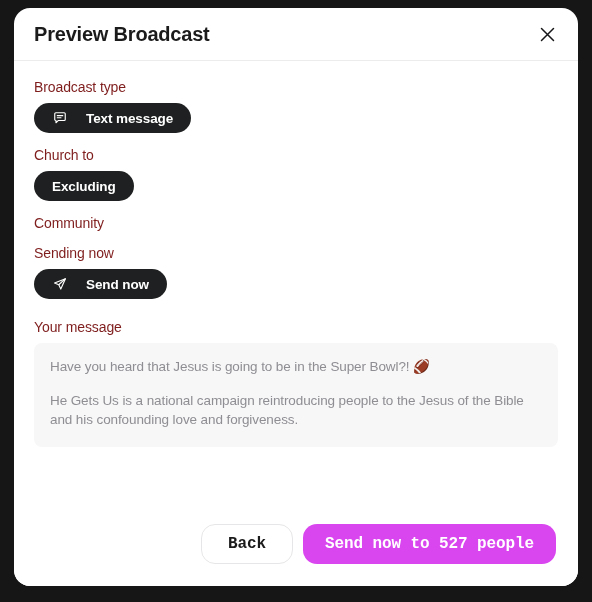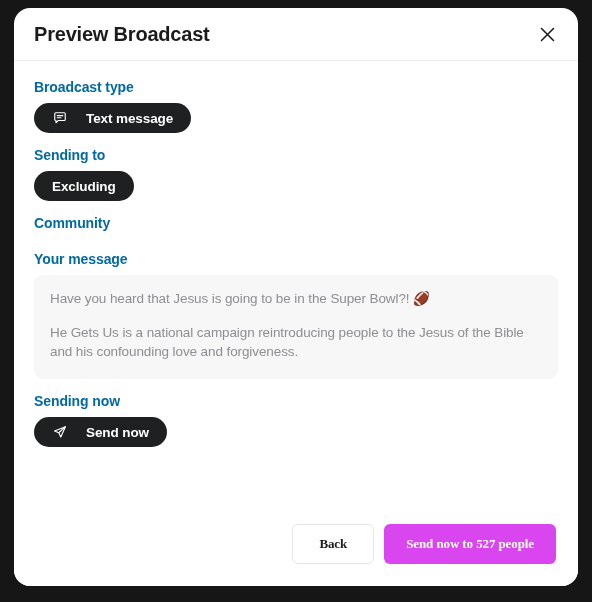--- a/index.html
+++ b/index.html
@@ -65,22 +65,22 @@
   .modal-body {
     flex: 1;
     padding: 18px 20px 0 20px;
     overflow: hidden;
     position: relative;
   }
 
   .section { margin-bottom: 14px; }
   .section-label {
     font-size: 14px;
-    font-weight: bold;
-    color: #0369a1;
+    font-weight: normal;
+    color: #7f1d1d;
     margin-bottom: 8px;
     letter-spacing: -0.1px;
   }
 
   .pill-row {
     display: flex;
     flex-wrap: wrap;
     gap: 8px;
   }
   .pill {
@@ -130,25 +130,25 @@
   .modal-footer {
     min-height: 64px;
     display: flex;
     align-items: center;
     justify-content: flex-end;
     gap: 10px;
     padding: 0 22px 10px 22px;
     background: #ffffff;
   }
   .btn {
-    font-family: Liberation Serif, serif;
-    font-size: 13px;
+    font-family: Liberation Mono, monospace;
+    font-size: 16px;
     font-weight: bold;
     letter-spacing: -0.1px;
-    border-radius: 6px;
+    border-radius: 14px;
     height: 40px;
     cursor: pointer;
     box-sizing: border-box;
   }
   .btn-secondary {
     background: #ffffff;
     color: #1b1b1b;
     border: 1px solid #e6e6e8;
     padding: 0 26px;
   }
@@ -184,56 +184,56 @@
               <path d="M2 3.2 C2 2.5 2.5 2 3.2 2 H12.8 C13.5 2 14 2.5 14 3.2 V9.6 C14 10.3 13.5 10.8 12.8 10.8 H6.2 L3.4 13.4 V10.8 H3.2 C2.5 10.8 2 10.3 2 9.6 Z" stroke="#ffffff" stroke-width="1.3" stroke-linejoin="round"></path>
               <path d="M4.8 5.3 H11.2 M4.8 7.7 H9.2" stroke="#ffffff" stroke-width="1.2" stroke-linecap="round"></path>
             </svg>
           </span>
           <span>Text message</span>
         </div>
       </div>
     </div>
 
     <div class="section">
-      <div class="section-label">Sending to</div>
+      <div class="section-label">Church to</div>
       <div class="pill-row">
         <div class="pill">
           <span>Excluding</span>
         </div>
       </div>
     </div>
 
     <div class="section">
       <div class="section-label">Community</div>
-    </div>
-
-    <div class="section message-section">
-      <div class="section-label">Your message</div>
-      <div class="message-box">
-        <p>Have you heard that Jesus is going to be in the Super Bowl?! 🏈</p>
-        <p>He Gets Us is a national campaign reintroducing people to the Jesus of the Bible and his confounding love and forgiveness.</p>
-        <p>Their two Super Bowl spots are intended to be conversation starters for YOU to</p>
-      </div>
     </div>
 
     <div class="section">
       <div class="section-label">Sending now</div>
       <div class="pill-row">
         <div class="pill">
           <span class="pill-icon">
             <svg width="14" height="14" viewBox="0 0 16 16" fill="none">
               <path d="M14.2 1.9 L1.8 6.9 L6.6 8.9 L8.9 13.8 Z" stroke="#ffffff" stroke-width="1.3" stroke-linejoin="round"></path>
               <path d="M14.2 1.9 L6.6 8.9" stroke="#ffffff" stroke-width="1.3" stroke-linejoin="round"></path>
             </svg>
           </span>
           <span>Send now</span>
         </div>
       </div>
     </div>
 
+    <div class="section message-section">
+      <div class="section-label">Your message</div>
+      <div class="message-box">
+        <p>Have you heard that Jesus is going to be in the Super Bowl?! 🏈</p>
+        <p>He Gets Us is a national campaign reintroducing people to the Jesus of the Bible and his confounding love and forgiveness.</p>
+        <p>Their two Super Bowl spots are intended to be conversation starters for YOU to</p>
+      </div>
+    </div>
+
   </div>
 
   <div class="modal-footer">
     <button class="btn btn-secondary">Back</button>
     <button class="btn btn-primary">Send now to 527 people</button>
   </div>
 
 </div>
 
 </body></html>

